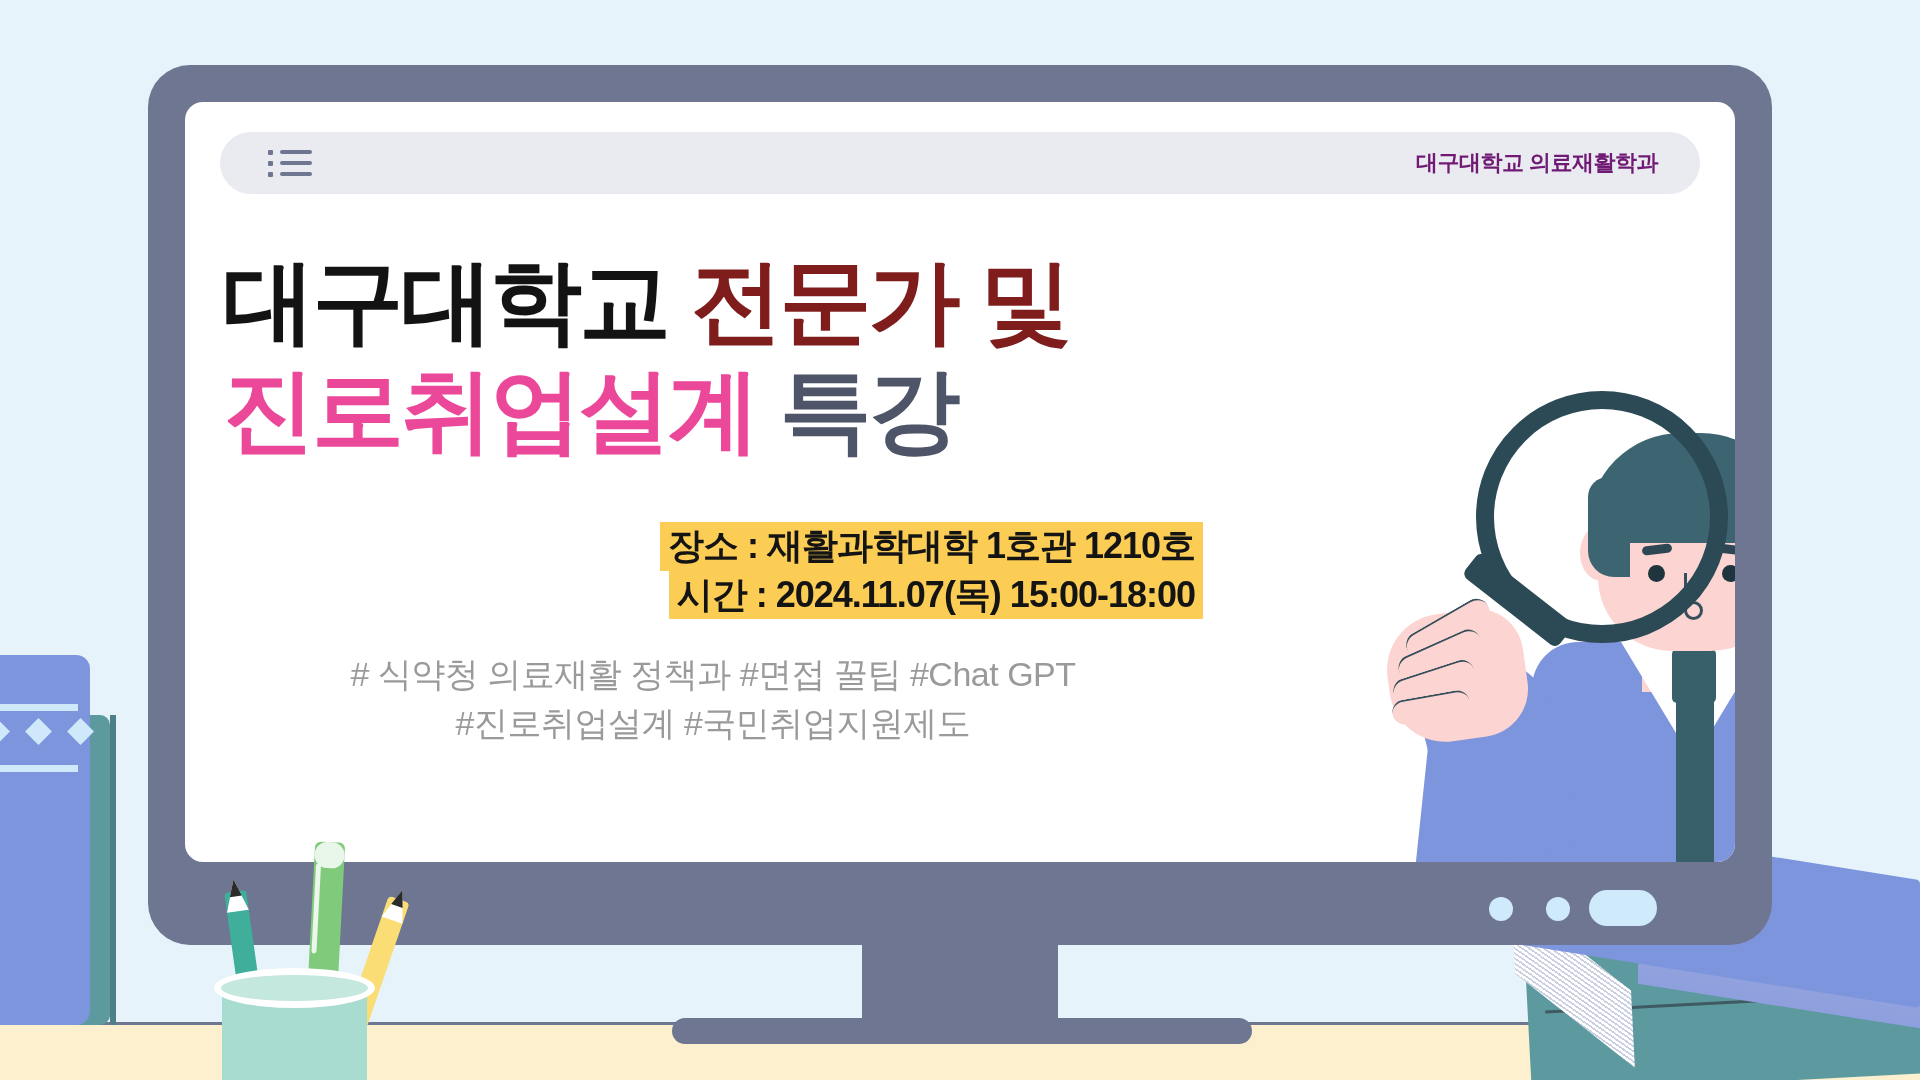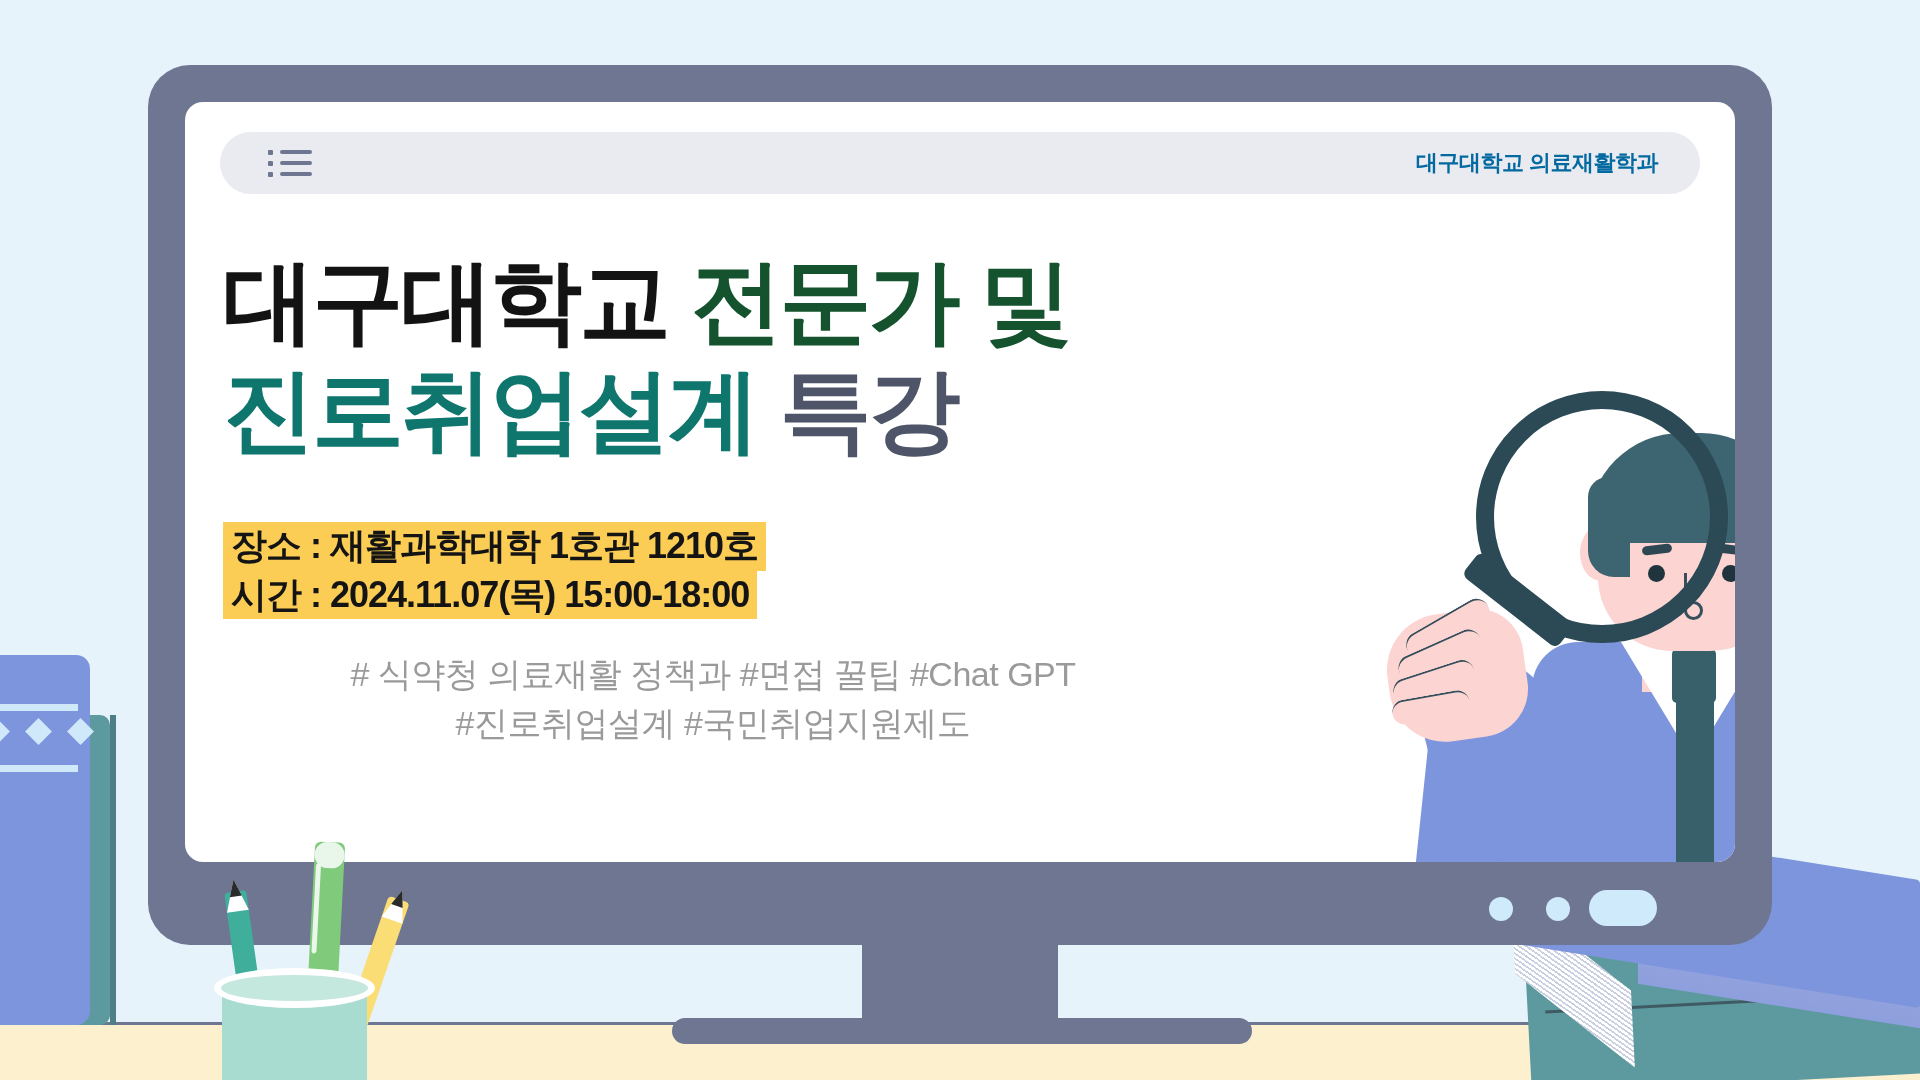--- a/index.html
+++ b/index.html
@@ -110,32 +110,32 @@
   .toolbar{
     position:absolute;left:35px;top:30px;width:1480px;height:62px;
     background:#e9ebf0;border-radius:31px;
     display:flex;align-items:center;justify-content:space-between;
     padding:0 42px 0 48px;
   }
   .list-icon{display:flex;flex-direction:column;gap:6px;}
   .list-icon .row{display:flex;align-items:center;gap:7px;}
   .list-icon .dot{width:5px;height:5px;border-radius:1px;background:#6e7692;}
   .list-icon .bar{width:32px;height:4px;border-radius:2px;background:#6e7692;}
-  .dept{font-size:22px;font-weight:bold;color:#0369a1;letter-spacing:-0.5px;}
+  .dept{font-size:22px;font-weight:bold;color:#701a75;letter-spacing:-0.5px;}
 
   
   .headline{position:absolute;left:38px;top:145px;width:960px;}
   .hl-line{font-size:92px;font-weight:900;line-height:1.18;letter-spacing:-3px;white-space:nowrap;}
   .hl-black{color:#131313;}
-  .hl-gray{color:#14532d;}
-  .hl-blue{color:#0f766e;}
+  .hl-gray{color:#7f1d1d;}
+  .hl-blue{color:#ec4899;}
   .hl-slate{color:#4e5568;margin-top:28px;}
 
   
-  .info{position:absolute;left:38px;top:420px;width:980px;text-align:left;}
+  .info{position:absolute;left:38px;top:420px;width:980px;text-align:right;}
   .info-line{display:inline-block;background:#fbcd55;color:#141414;
     font-size:36px;font-weight:700;letter-spacing:-1px;
     padding:2px 8px;line-height:1.24;white-space:nowrap;}
 
   
   .tags{position:absolute;left:38px;top:548px;width:980px;text-align:center;
     color:#9a9a9a;font-size:34px;line-height:1.45;letter-spacing:-0.5px;}
   .tag-line{white-space:nowrap;}
 
   

